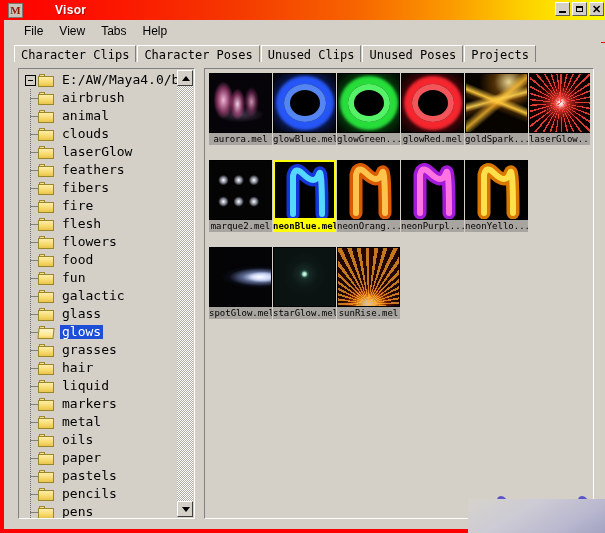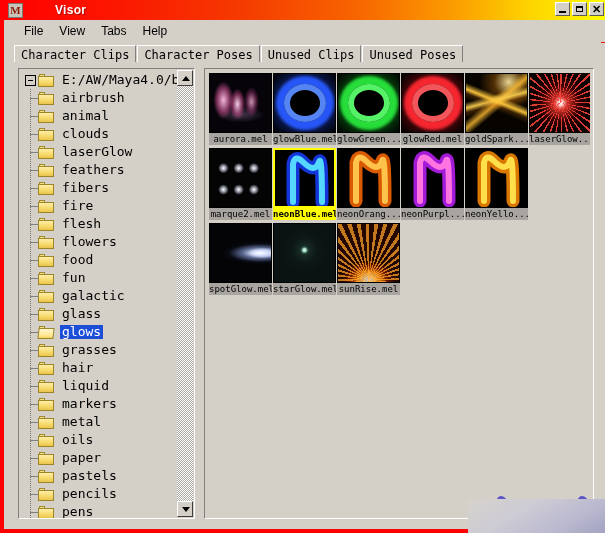--- a/index.html
+++ b/index.html
@@ -103,21 +103,21 @@
         border-top:5px solid #000;}
   #tvsb .sbtn.up{top:0;}
   #tvsb .sbtn.dn{bottom:0;}
 
   
   #grid{position:absolute;left:196px;top:6px;width:390px;height:451px;
         background:#d4d0c8;box-sizing:border-box;
         border-top:1px solid #808080;border-left:1px solid #808080;
         border-right:1px solid #ffffff;border-bottom:1px solid #ffffff;}
   #gridinner{position:absolute;left:4px;top:4px;right:3px;bottom:3px;overflow:hidden;}
-  .grow{display:flex;margin-bottom:3px;}
+  .grow{display:flex;margin-bottom:15px;}
   .cell{width:63px;margin-right:1px;position:relative;box-sizing:border-box;}
   .cell .thumb{width:63px;height:60px;background:#000;position:relative;
         overflow:hidden;box-sizing:border-box;border:1px solid #000;}
   .cell .cap{height:12px;background:#a8a4a0;
         font:9px "DejaVu Sans Mono",monospace;color:#000;
         line-height:12px;text-align:center;overflow:hidden;white-space:nowrap;
         box-sizing:border-box;}
   .cell.sel .thumb{border:2px solid #ffff00;}
   .cell.sel .cap{background:#ffff00;font-weight:bold;}
 
@@ -206,20 +206,21 @@
     <div class="mi">View</div>
     <div class="mi">Tabs</div>
     <div class="mi">Help</div>
   </div>
 
   <div id="tabstrip">
     <div class="tab">Character Clips</div>
     <div class="tab">Character Poses</div>
     <div class="tab">Unused Clips</div>
     <div class="tab">Unused Poses</div>
+    <div class="tab">Projects</div>
   </div>
 
   <div id="client">
 
     <div id="tree">
       <div id="treeinner">
           <div class="trow root">
             <span class="expander"></span>
             <span class="folder">
               <span class="tabtop"></span>

